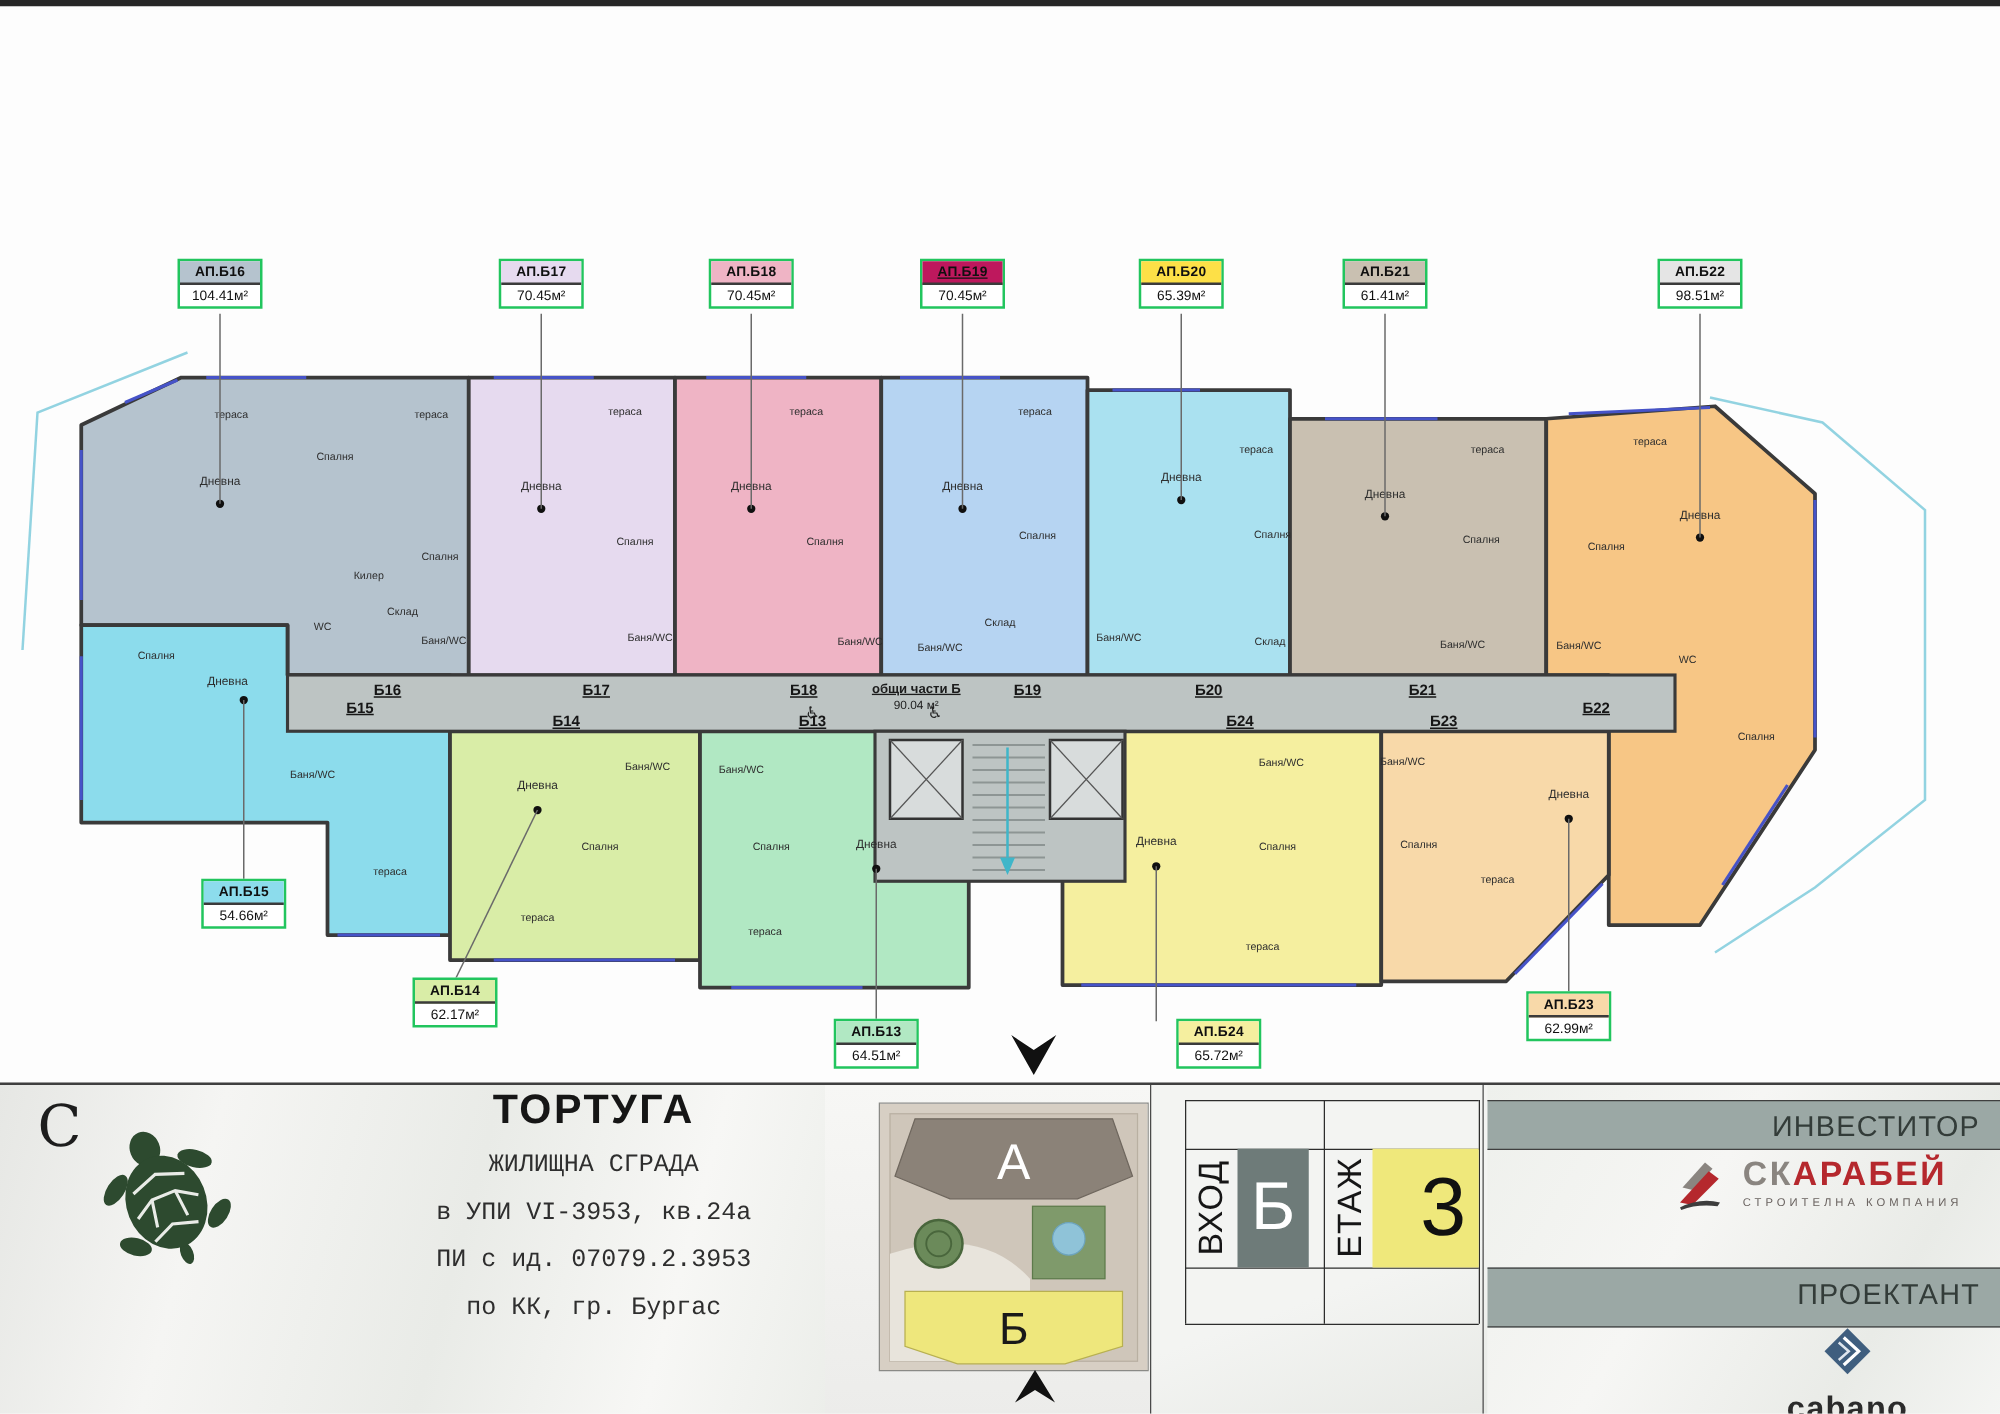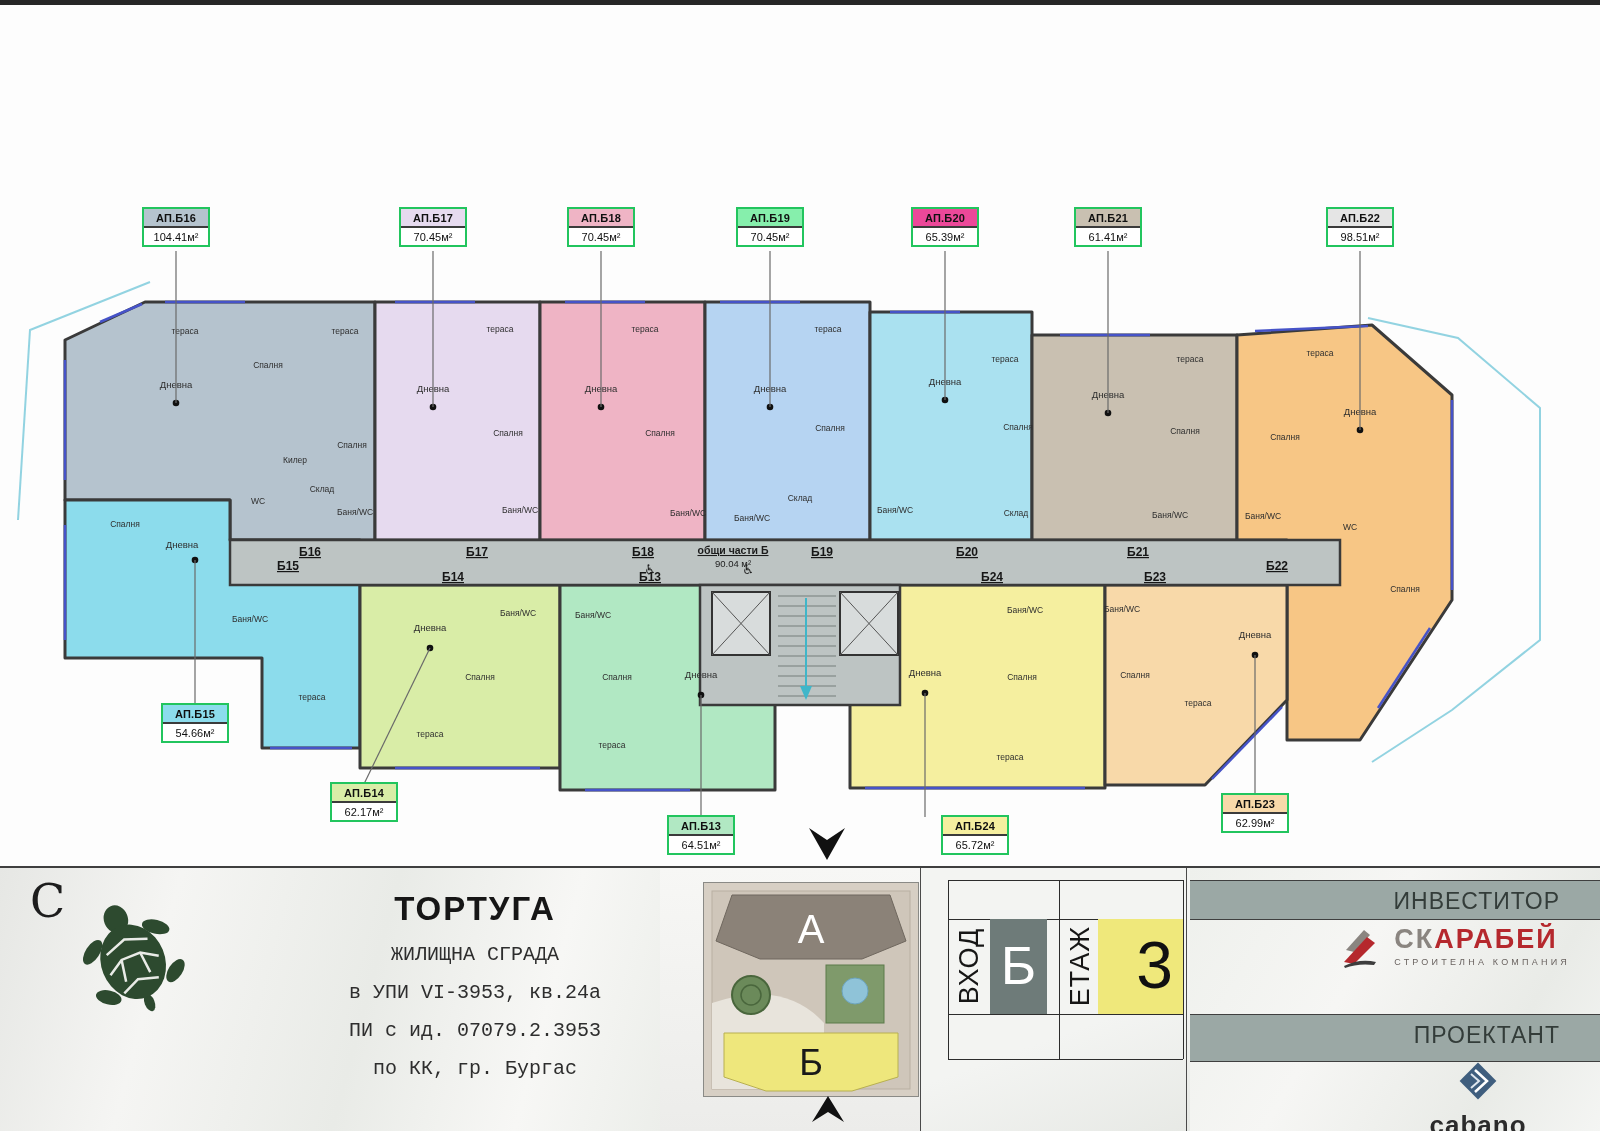--- a/index.html
+++ b/index.html
@@ -27,38 +27,38 @@
   .sec{position:absolute;top:0;height:265px;}
   .sec1{left:0;width:660px;background:linear-gradient(105deg,#e6e7e4 0%,#f5f5f3 25%,#e9ebe7 55%,#f7f7f5 80%,#eceeea 100%);}
   .sec2{left:660px;width:260px;background:linear-gradient(180deg,#f7f7f5,#ececea);}
   .sec3{left:920px;width:270px;background:linear-gradient(160deg,#f3f4f2 60%,#e7e9e5);}
   .sec4{left:1190px;width:410px;background:linear-gradient(120deg,#eef0ec 0%,#f6f6f4 40%,#e9ebe7 75%,#f4f5f3 100%);}
   .vline{position:absolute;top:0;width:1px;height:265px;background:#4a4a4a;z-index:4;}
 
   .north{position:absolute;left:30px;top:6px;font-family:"DejaVu Serif",serif;font-size:46px;color:#1d1d1d;}
   .turtle{position:absolute;left:72px;top:26px;}
   .brand{position:absolute;left:300px;top:0;width:350px;text-align:center;color:#242424;}
-  .brand-title{margin-top:22px;font-size:33px;font-weight:bold;letter-spacing:2px;color:#161616;text-align:center;}
+  .brand-title{font-size:33px;font-weight:bold;letter-spacing:2px;color:#161616;text-align:center;}
   .brand-line{margin-top:15px;font-size:20px;color:#2e2e2e;font-family:Liberation Mono, monospace;}
 
   .siteplan{position:absolute;left:43px;top:14px;width:214px;height:213px;border:1px solid #8a8a86;}
   .uparrow{position:absolute;left:150px;top:228px;}
 
   .grid-h{position:absolute;height:1px;background:#2c2c2c;}
   .grid-v{position:absolute;width:1px;background:#2c2c2c;}
   .vlabel{position:absolute;width:95px;height:40px;transform:rotate(-90deg);text-align:center;
           font-size:27px;color:#161616;letter-spacing:1px;line-height:40px;}
   .entr-box{position:absolute;left:70px;top:51px;width:57px;height:95px;background:#6e7b79;
             color:#fff;font-size:54px;text-align:center;line-height:92px;}
   .floor-box{position:absolute;left:178px;top:51px;width:85px;height:95px;background:#efe87b;
              color:#111;font-size:66px;text-align:right;line-height:92px;padding-right:10px;box-sizing:border-box;}
 
   .bar{position:absolute;left:0;width:410px;height:40px;background:#9ba8a5;border-top:1px solid #3f3f3f;
        border-bottom:1px solid #3f3f3f;color:#333c39;font-size:23px;letter-spacing:1px;
-       text-align:right;line-height:40px;box-sizing:border-box;padding-right:40px;}
+       text-align:right;line-height:40px;box-sizing:border-box;padding-right:16px;}
   .bar1{top:12px;}
   .bar2{top:146px;height:48px;}
   .scarab{position:absolute;right:30px;top:56px;display:flex;align-items:center;gap:10px;}
   .scarab-name{font-size:27px;font-weight:bold;letter-spacing:2px;line-height:1;}
   .sn-gray{color:#8a8580;}
   .sn-red{color:#b5282d;}
   .scarab-sub{font-size:9px;letter-spacing:3.2px;color:#6a6360;margin-top:4px;text-align:center;}
   .cabano{position:absolute;right:52px;top:190px;width:140px;text-align:center;}
   .cabano-name{font-size:26px;font-weight:bold;letter-spacing:1px;color:#2b2b2b;margin-top:2px;}
 </style>
@@ -231,25 +231,25 @@
       </div>
       <div class="unitbox" style="left: 433px; top: 207px;">
         <div class="ub-h" style="background: rgb(230, 218, 239);">АП.Б17</div>
         <div class="ub-v">70.45м²</div>
       </div>
       <div class="unitbox" style="left: 601px; top: 207px;">
         <div class="ub-h" style="background: rgb(239, 180, 197);">АП.Б18</div>
         <div class="ub-v">70.45м²</div>
       </div>
       <div class="unitbox" style="left: 770px; top: 207px;">
-        <div class="ub-h" style="background: #86efac;">АП.Б19</div>
+        <div class="ub-h" style="background: #be185d; text-decoration: underline;">АП.Б19</div>
         <div class="ub-v">70.45м²</div>
       </div>
       <div class="unitbox" style="left: 945px; top: 207px;">
-        <div class="ub-h" style="background: #ec4899;">АП.Б20</div>
+        <div class="ub-h" style="background: #fde047;">АП.Б20</div>
         <div class="ub-v">65.39м²</div>
       </div>
       <div class="unitbox" style="left: 1108px; top: 207px; text-align: center;">
         <div class="ub-h" style="background: rgb(201, 192, 177);">АП.Б21</div>
         <div class="ub-v">61.41м²</div>
       </div>
       <div class="unitbox" style="left: 1360px; top: 207px;">
         <div class="ub-h" style="background: #e5e5e5;">АП.Б22</div>
         <div class="ub-v">98.51м²</div>
       </div>

